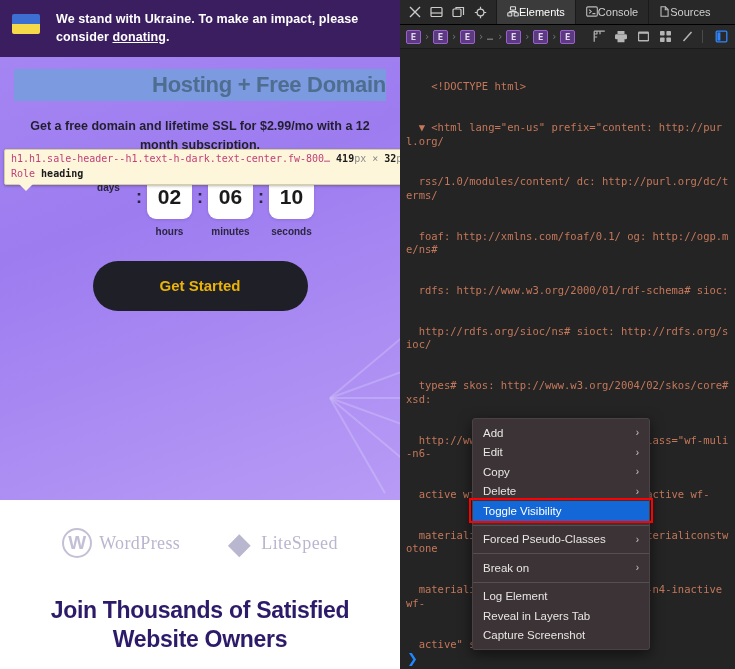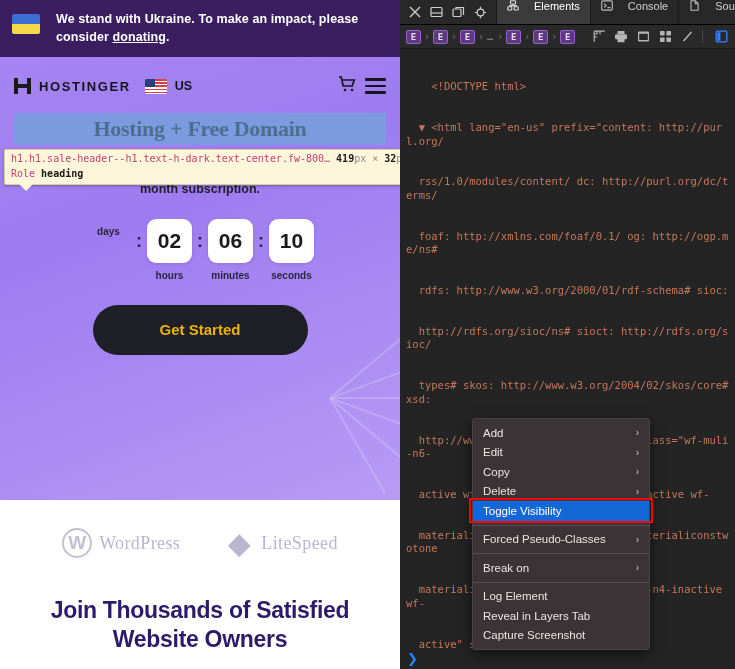--- a/index.html
+++ b/index.html
@@ -72,21 +72,21 @@
   .tip-role b { color: #1a1a1a; font-weight: 700; margin-left: 6px;}
   .tip-arrow { position: absolute; left: 14px; bottom: -7px; width: 0; height: 0;
                border-left: 7px solid transparent; border-right: 7px solid transparent;
                border-top: 7px solid #fdf6db; }
 
   
   .h1-wrap { position: relative; margin-top: 12px; }
   .h1-padding { position: absolute; left: 14px; right: 14px; top: 0; bottom: 0; background: #d9a08d; }
   .h1-content {
     position: relative; background: #7b9ae0;
-    margin: 4px 14px; height: 32px; display: flex; align-items: center; justify-content: center; font-family: Liberation Serif, serif;
+    margin: 4px 14px; height: 32px; display: flex; align-items: center; justify-content: flex-end;
   }
   .h1-content span { font-size: 22px; font-weight: 800; color: #4f6d8f; letter-spacing: -.3px; }
 
   .price-row { text-align: center; margin-top: 26px; color: #111; }
   .price-cur { font-size: 20px; font-weight: 700; vertical-align: 26px; }
   .price-main { font-size: 56px; font-weight: 800; letter-spacing: -2px; }
   .price-per { font-size: 14px; font-weight: 700; }
 
   .sub-copy {
     margin: 16px 30px 0 30px; text-align: center;
@@ -123,21 +123,21 @@
     line-height: 1.25; padding: 10px 22px 0 22px; letter-spacing: -.3px;
   }
 
   
   #devtools { width: 335px; height: 669px; background: #242424; position: relative; overflow: hidden;
               font-family: "DejaVu Sans Mono", monospace; }
   .dt-tabbar { height: 25px; background: #282828; display: flex; align-items: stretch;
                border-bottom: 1px solid #000; }
   .dt-winctl { display: flex; align-items: center; gap: 9px; padding: 0 9px; }
   .dt-winctl svg { display: block; }
-  .dt-tab { display: flex; gap: 15px; padding: 0 10px;
+  .dt-tab { display: flex; align-items: center; gap: 0; padding: 0 10px;
             font-family: "Liberation Sans", sans-serif; font-size: 11px; color: #cfcfcf;
             border-left: 1px solid #1a1a1a; }
   .dt-tab.active { background: #3b3b3b; color: #fff; }
 
   .dt-crumbbar { height: 24px; background: #292929; display: flex; align-items: center;
                  padding: 0 6px; gap: 3px; border-bottom: 1px solid #1a1a1a; }
   .crumb { width: 15px; height: 14px; border: 1.5px solid #9b5fd0; background: #5b3a80;
            color: #e7d6f5; font-size: 9px; display:flex; align-items:center; justify-content:center;
            border-radius: 2px; font-family: "DejaVu Sans Mono", monospace; font-weight: 700;}
   .crumb-sep { color: #777; font-size: 10px; }
@@ -193,45 +193,20 @@
 
       <div class="rays">
         <i style="transform:rotate(-40deg)"></i>
         <i style="transform:rotate(-20deg)"></i>
         <i style="transform:rotate(0deg)"></i>
         <i style="transform:rotate(20deg)"></i>
         <i style="transform:rotate(40deg)"></i>
         <i style="transform:rotate(60deg)"></i>
       </div>
 
-      <div class="site-header">
-        <div class="logo-mark">
-          <i class="l"></i>
-            <i class="m"></i>
-            <i class="r"></i>
-        </div>
-        <div class="logo-text">HOSTINGER</div>
-        <div class="usflag">
-            <b></b>
-          </div>
-        <div class="locale-label">US</div>
-        <div class="hdr-spacer"></div>
-        <div class="hdr-icon">
-          <svg width="20" height="20" viewBox="0 0 20 20" fill="none" stroke="#16151c" stroke-width="1.7">
-            <path d="M2 3h2.2l2 9h9l2-6H5.5"></path>
-              <circle cx="8" cy="16" r="1.3" fill="#16151c" stroke="none"></circle>
-            <circle cx="15" cy="16" r="1.3" fill="#16151c" stroke="none"></circle>
-          </svg>
-        </div>
-        <div class="hdr-icon burger">
-          <i></i>
-            <i></i>
-            <i></i>
-        </div>
-      </div>
 
       <div class="inspect-tip">
         <div>
           <span class="tip-sel">h1.h1.sale-header--h1.text-h-dark.text-center.fw-800…</span><span class="tip-dims"><span>419</span><span class="u">px</span> <span class="u">×</span> <span>32</span><span class="u">px</span></span>
         </div>
         <div class="tip-role">
           <span>Role</span><b>heading</b>
         </div>
         <div class="tip-arrow"></div>
       </div>

